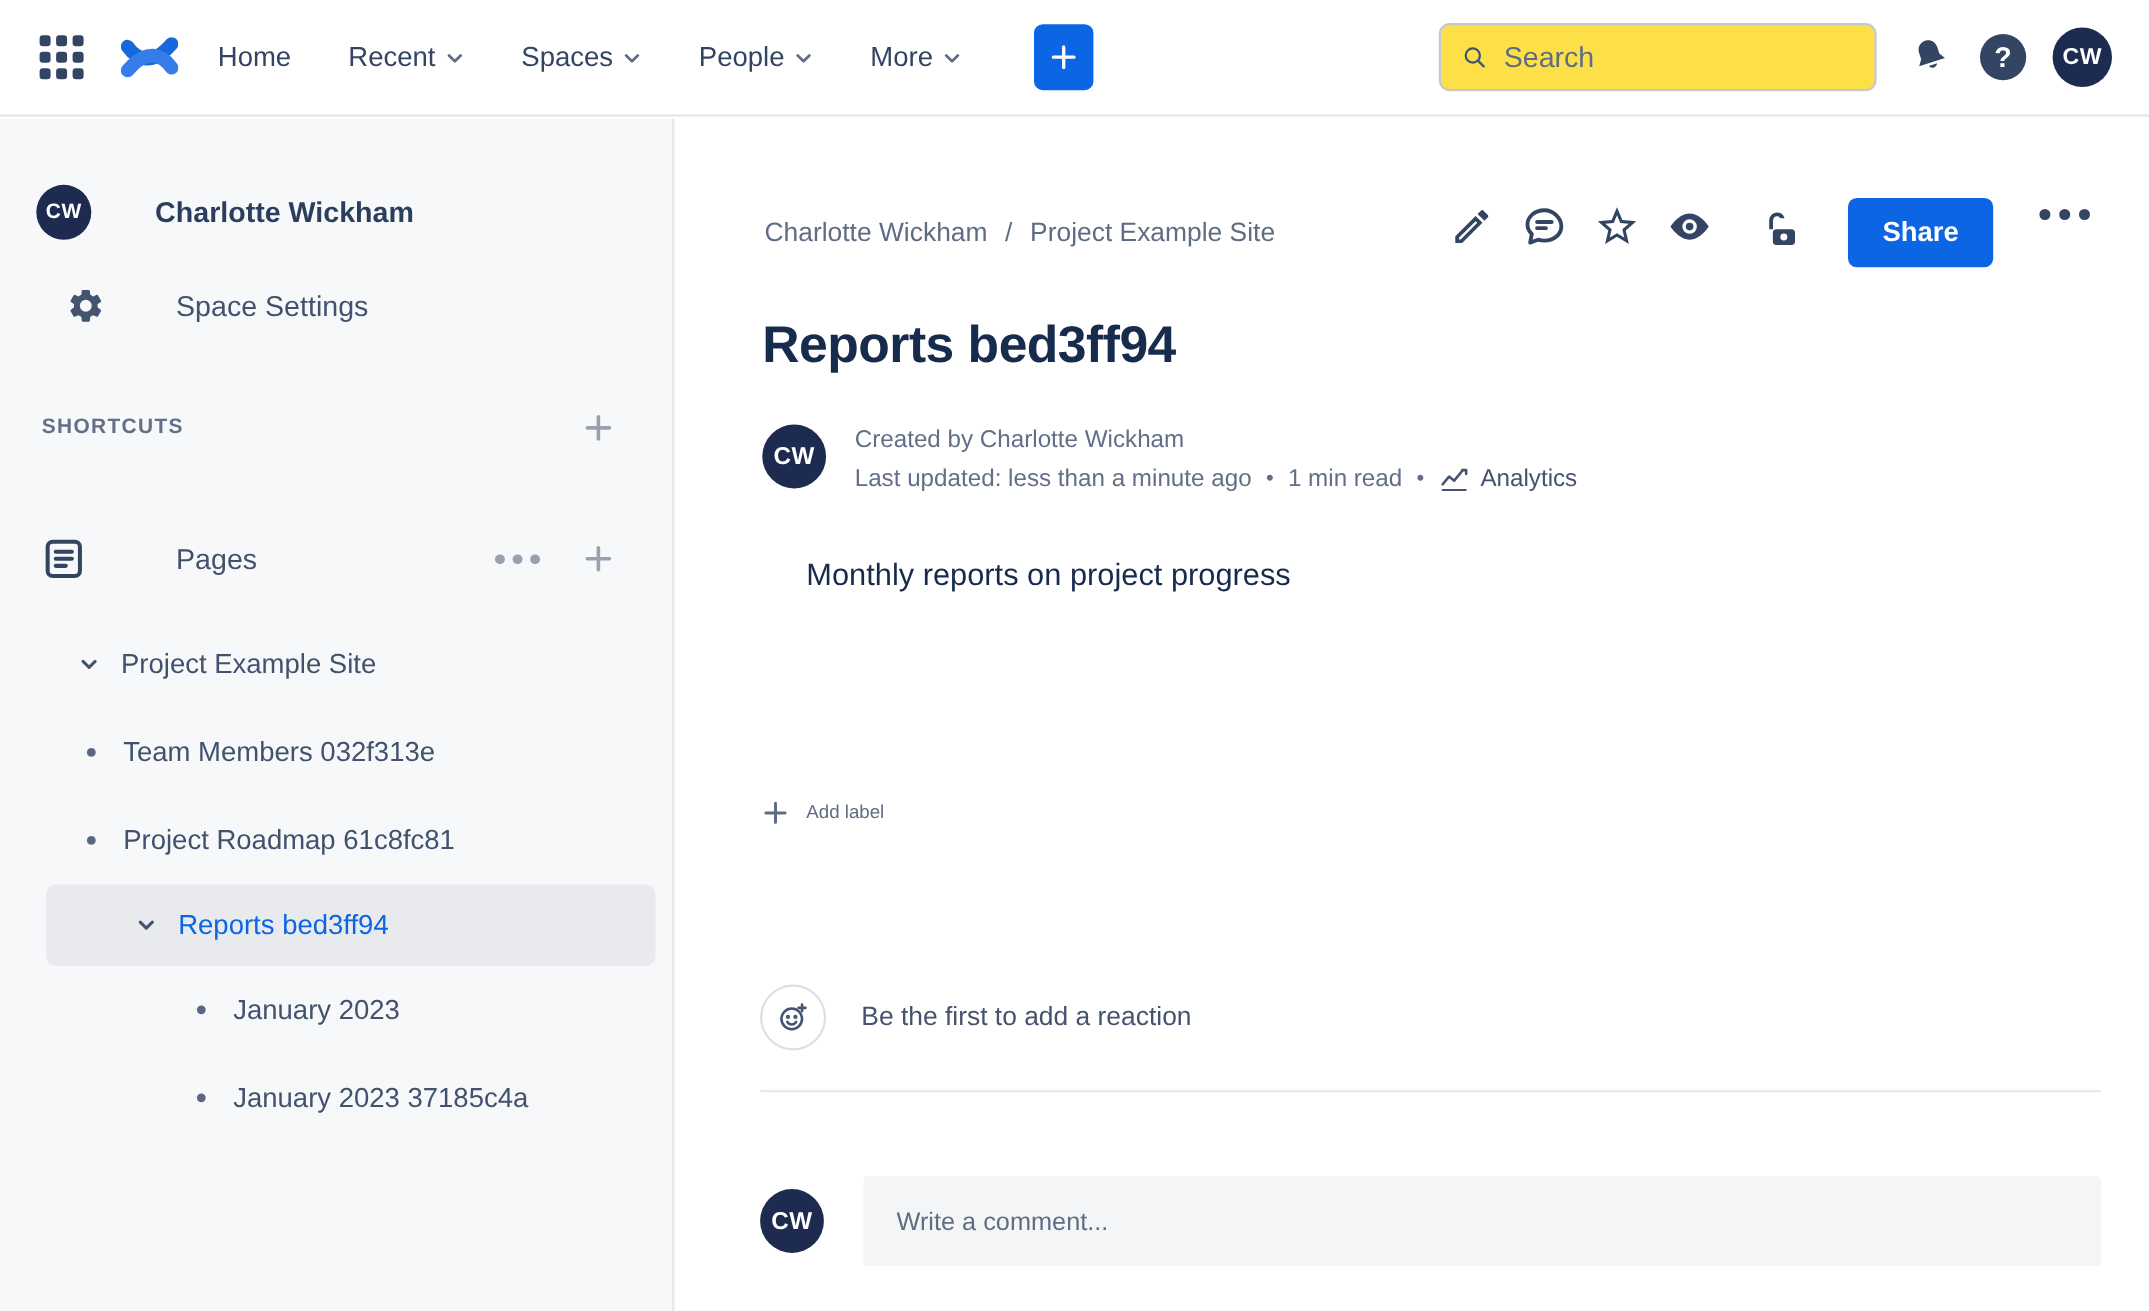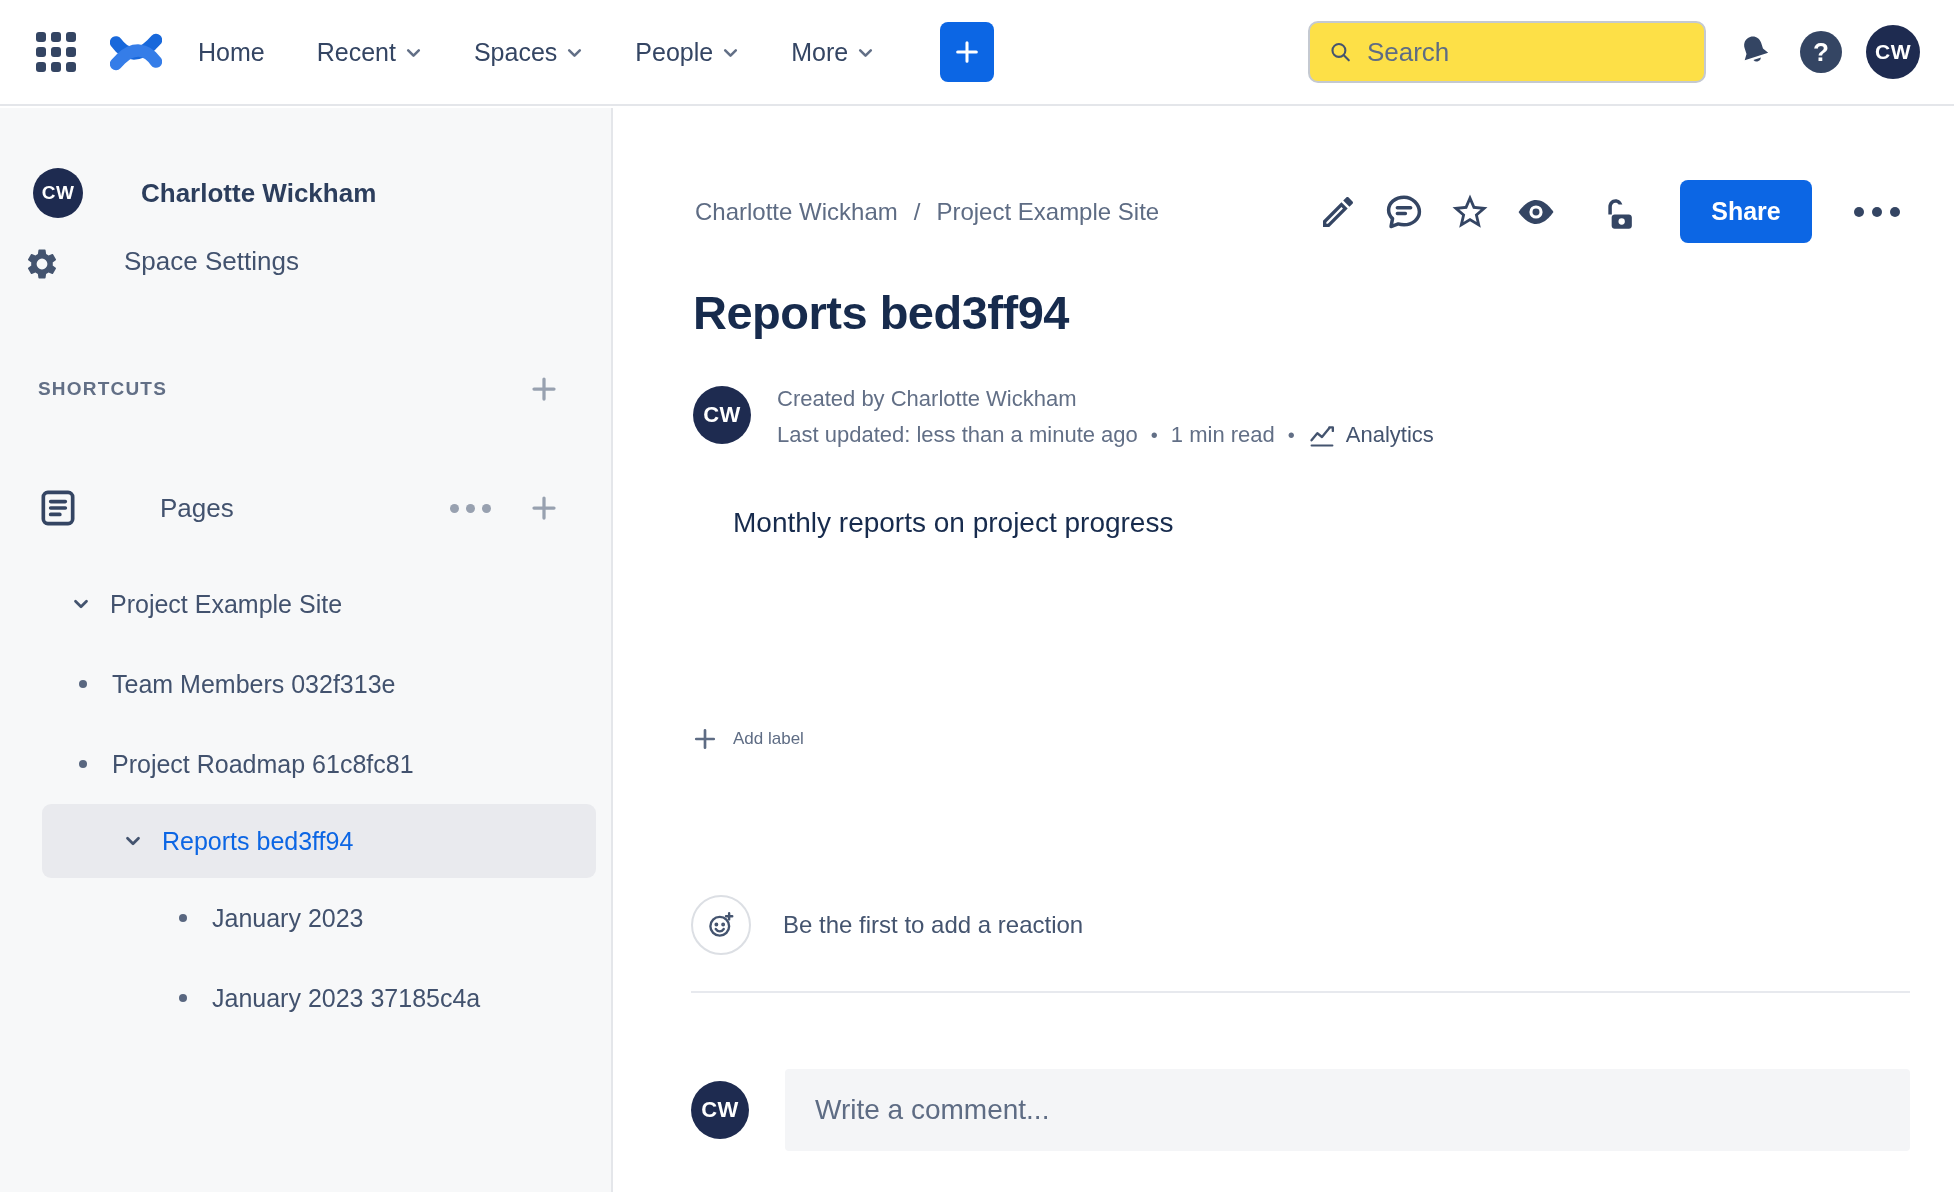--- a/index.html
+++ b/index.html
@@ -32,21 +32,21 @@
   .avatar { border-radius:50%; background:#1E2B50; color:#fff; display:flex; align-items:center; justify-content:center;
     font-weight:700; letter-spacing:.5px; }
   .avatar.top { width:54px; height:54px; font-size:21px; margin-left:24px; cursor:pointer; }
 
   
   .sidebar { position:absolute; top:108px; left:0; width:613px; height:1084px; background:#F7F8F9;
     border-right:2px solid #E4E6EA; }
   .space-head { display:flex; align-items:center; padding:60px 0 0 33px; gap:58px; }
   .avatar.space { width:50px; height:50px; font-size:19px; }
   .space-name { font-size:26px; font-weight:700; color:#2C3E5D; }
-  .side-item { display:flex; align-items:flex-start; height:64px; margin-top:28px; padding-left:20px; cursor:pointer; }
+  .side-item { display:flex; align-items:center; height:64px; margin-top:28px; padding-left:20px; cursor:pointer;margin-left:36px; }
   .side-item:first-of-type { margin-top:44px; }
   .side-item .ic { width:44px; display:flex; justify-content:center; color:#44546F; }
   .side-item .lbl { margin-left:60px; font-size:26px; font-weight:500; color:#42526E; }
   .shortcuts-row { display:flex; align-items:center; justify-content:space-between; margin-top:64px; padding:0 52px 0 38px; }
   .shortcuts-row .hdr { font-size:19px; font-weight:700; letter-spacing:1.2px; color:#626F86; }
   .plus-gray { width:30px; height:30px; color:#98A1B0; cursor:pointer; display:flex; align-items:center; justify-content:center; }
   .pages-row { display:flex; align-items:center; margin-top:76px; padding:0 52px 0 36px; height:56px; }
   .pages-row .ic { width:46px; color:#344563; }
   .pages-row .lbl { margin-left:78px; font-size:26px; font-weight:500; color:#42526E; flex:1; cursor:pointer; }
   .dots3 { display:flex; gap:7px; margin-right:38px; cursor:pointer; }
@@ -64,21 +64,21 @@
     background:#E9EAEE; border-radius:9px; }
   .tree-row.selected .lbl { color:#0C66E4; font-weight:500; }
   .tree-chev { width:22px; height:22px; color:#44546F; }
 
   
   .main { position:absolute; top:108px; left:615px; width:1339px; height:1084px; background:#fff; }
   .content-head { display:flex; align-items:center; margin:72px 44px 0 80px; }
   .breadcrumb { display:flex; align-items:center; gap:16px; font-size:24px; color:#5E6C84; }
   .breadcrumb .crumb { cursor:pointer; }
   .breadcrumb .sep { color:#5E6C84; }
-  .head-actions { margin-left:auto; display:flex; align-items:center; gap:14px; }
+  .head-actions { margin-left:auto; display:flex; align-items:flex-start; gap:14px; }
   .act-icon { width:52px; height:52px; display:flex; align-items:center; justify-content:center; color:#344563; cursor:pointer; }
   .act-icon.lock { margin-left:16px; }
   .share-btn { margin-left:22px; width:132px; height:63px; background:#0C66E4; color:#fff; border:none; border-radius:8px;
     font-size:25px; font-weight:700; cursor:pointer; font-family:"Liberation Sans","DejaVu Sans",sans-serif; }
   .more-dots { margin-left:18px; display:flex; gap:8px; cursor:pointer; padding:10px; }
   .more-dots span { width:10px; height:10px; border-radius:50%; background:#344563; }
 
   .page-title { margin:42px 44px 0 78px; font-size:47px; font-weight:700; color:#172B4D; letter-spacing:-0.5px; }
 
   .byline { display:flex; margin:46px 44px 0 78px; gap:26px; }
@@ -97,21 +97,21 @@
   .reaction-row { display:flex; align-items:center; gap:32px; margin:142px 44px 0 76px; }
   .reaction-pill { width:60px; height:60px; border:2px solid #DCDFE4; border-radius:50%; background:#fff;
     display:flex; align-items:center; justify-content:center; color:#44546F; cursor:pointer; }
   .reaction-text { font-size:24px; color:#44546F; }
 
   .content-divider { margin:36px 44px 0 76px; border-top:2px solid #E7E9EE; }
 
   .comment-row { display:flex; align-items:center; gap:36px; margin:76px 44px 0 76px; }
   .avatar.comment-av { width:58px; height:58px; font-size:22px; }
   .comment-box { flex:1; height:82px; background:#F4F5F7; border-radius:4px; display:flex; align-items:center; padding:0 30px; cursor:text; }
-  .comment-box input { width:100%; border:none; outline:none; background:transparent; font-size:28px; color:#b91c1c;
+  .comment-box input { width:100%; border:none; outline:none; background:transparent; font-size:23px; color:#b91c1c;
     font-family:"Liberation Sans","DejaVu Sans",sans-serif; }
   .comment-box input::placeholder { color:#5E6C84; }
 
   svg { display:block; }
 </style>
 </head>
 <body>
 
 <div id="app">
 

